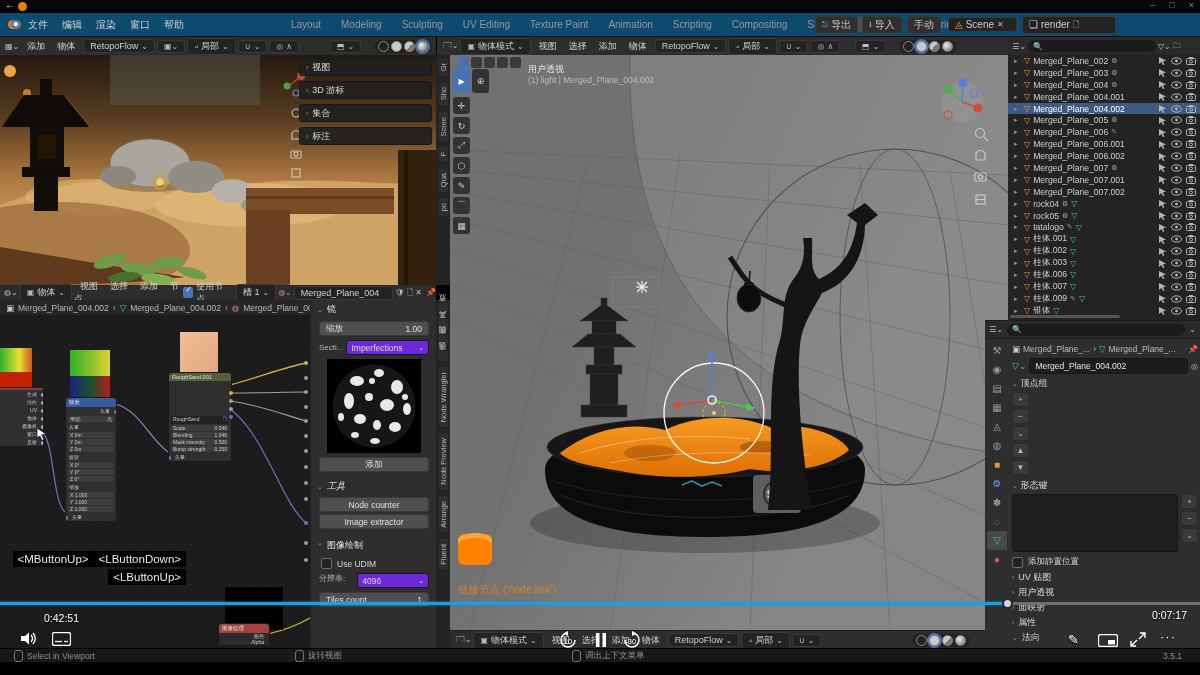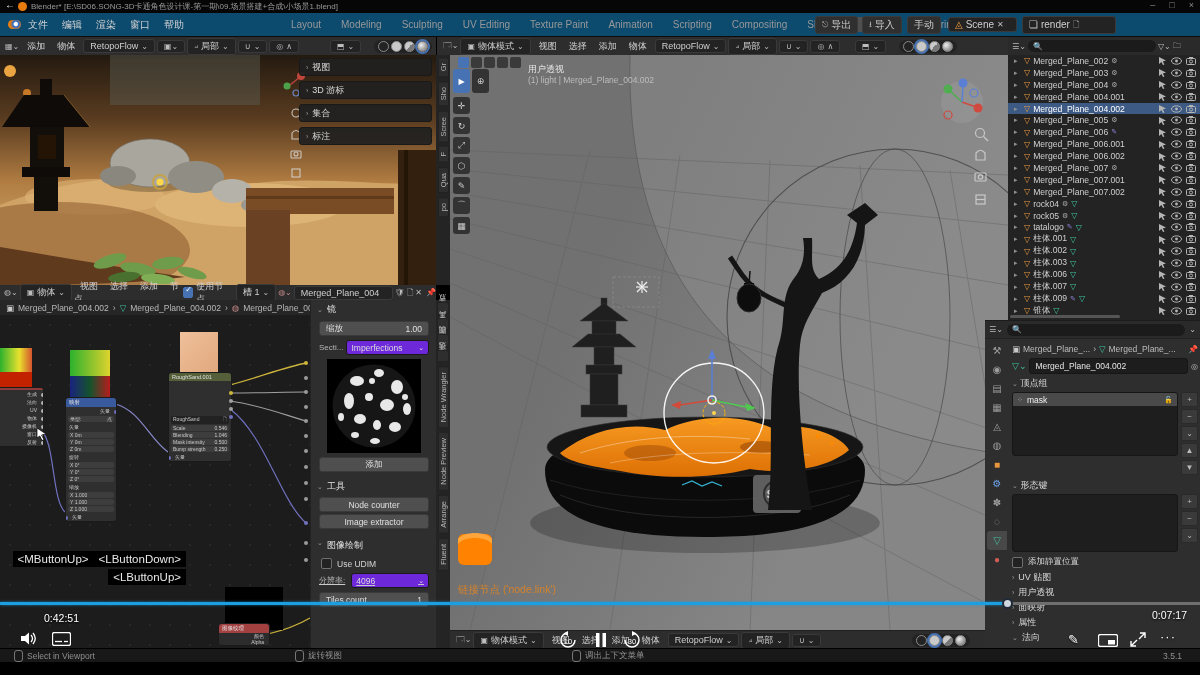--- a/index.html
+++ b/index.html
@@ -71,21 +71,20 @@
   .checkbox.on{background:#4772b3;border-color:#4772b3;}
   .statusseg{display:flex;align-items:center;gap:4px;color:#909090;font-size:8.5px;}
   .mouseic{width:7px;height:10px;border:1px solid #777;border-radius:3px;display:inline-block;}
 </style>
 </head>
 <body>
 
 <div class="abs titlebar">
   <span class="abs vicon" style="left:5px;top:-1px;font-size:10px;">←</span>
   <span style="margin-left:18px;width:9px;height:9px;border-radius:50%;background:#e87d0d;display:inline-block;margin-right:4px;"></span>
-  <span>Blender* [E:\SD06.SONG-3D卡通角色设计课-第一期\09.场景搭建+合成\小场景1.blend]</span>
   <span class="winbtns">
     <span>–</span>
     <span>□</span>
     <span>×</span>
   </span>
 </div>
 
 <div class="abs topbar">
   <span style="margin-left:8px;width:13px;height:9px;background:radial-gradient(circle at 60% 45%,#fff 18%,#2a6bd4 30%,#e87d0d 62%);border-radius:5px;"></span>
   <span>
@@ -547,36 +546,36 @@
         <ellipse cx="28" cy="76" rx="4" ry="3"></ellipse>
         <ellipse cx="48" cy="82" rx="5" ry="3"></ellipse>
       <ellipse cx="14" cy="58" rx="3" ry="4"></ellipse>
         <ellipse cx="45" cy="22" rx="3" ry="3"></ellipse>
         <ellipse cx="78" cy="38" rx="3" ry="3"></ellipse>
     </g>
     <circle cx="47" cy="47" r="44" fill="none" stroke="#000" stroke-width="5"></circle>
   </svg>
   <div class="np-btn" style="margin:2px 8px;">添加</div>
 
-  <div style="display:flex;align-items:center;gap:4px;padding:6px 6px 2px;font-size:9px;color:#e0e0e0;">
+  <div style="display:flex;align-items:center;gap:4px;padding:6px 6px 2px;font-size:9px;color:#e0e0e0;font-style:italic;">
     <span style="font-size:7px;color:#9a9a9a;">⌄</span>
     <span>工具</span>
   </div>
   <div class="np-btn" style="margin:2px 8px;">Node counter</div>
   <div class="np-btn" style="margin:2px 8px;">Image extractor</div>
 
   <div style="display:flex;align-items:flex-start;gap:4px;padding:8px 6px 2px;font-size:9px;color:#e0e0e0;">
     <span style="font-size:7px;color:#9a9a9a;">⌄</span>
     <span>图像绘制</span>
   </div>
   <div style="display:flex;align-items:center;gap:5px;margin:4px 10px;font-size:8.5px;color:#d5d5d5;">
     <span class="checkbox"></span>
       <span>Use UDIM</span>
   </div>
-  <div style="display:flex;align-items:center;gap:6px;margin:4px 8px;text-decoration:underline;">
+  <div style="display:flex;gap:12px;margin:4px 8px;">
     <span style="font-size:8px;color:#b5b5b5;">分辨率:</span>
     <div class="np-dd" style="flex:1;">
         <span>4096</span>
         <span style="font-size:7px;">⌄</span>
       </div>
   </div>
   <div class="np-btn" style="margin:2px 8px;justify-content:space-between;padding:0 6px;">
     <span>Tiles count</span>
       <span>1</span>
   </div>
@@ -1299,27 +1298,20 @@
     <div style="display:flex;align-items:center;gap:3px;height:18px;">
       <span style="color:#3fc39f;font-size:9px;">▽⌄</span>
       <div style="flex:1;background:#1d1d1d;border:1px solid #161616;border-radius:3px;height:14px;display:flex;align-items:center;padding:0 5px;color:#e5e5e5;font-size:8.5px;">
         <span>Merged_Plane_004.002</span>
       </div>
       <span class="tiny">◎</span>
     </div>
 
     <div class="ppanel-h"><span style="font-size:7px;color:#9a9a9a;">⌄</span> <span>顶点组</span></div>
     <div style="display:flex;gap:3px;">
-      <div class="pbox" style="flex:1;height:62px;position:relative;">
-        <div style="background:#4a4a4a;height:13px;display:flex;align-items:center;gap:4px;padding:0 4px;font-size:8.5px;color:#eee;border-radius:2px 2px 0 0;">
-          <span style="color:#b5b5b5;font-size:7px;">⁘</span>
-          <span>mask</span>
-          <span style="margin-left:auto;font-size:7px;color:#aaa;">🔓</span>
-        </div>
-      </div>
       <div>
         <div class="sidebtn">+</div>
         <div class="sidebtn">−</div>
         <div class="sidebtn">⌄</div>
         <div class="sidebtn">▲</div>
         <div class="sidebtn">▼</div>
       </div>
     </div>
 
     <div class="ppanel-h"><span style="font-size:7px;color:#9a9a9a;">⌄</span> <span>形态键</span></div>

